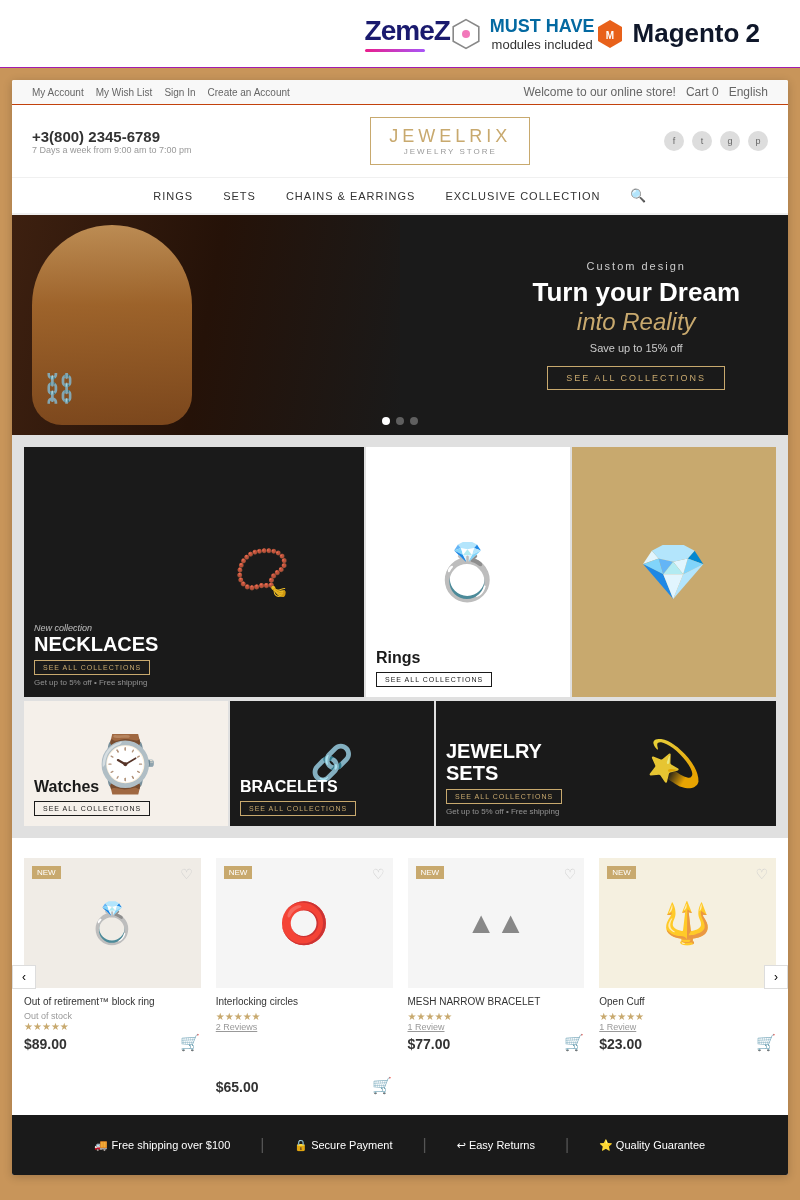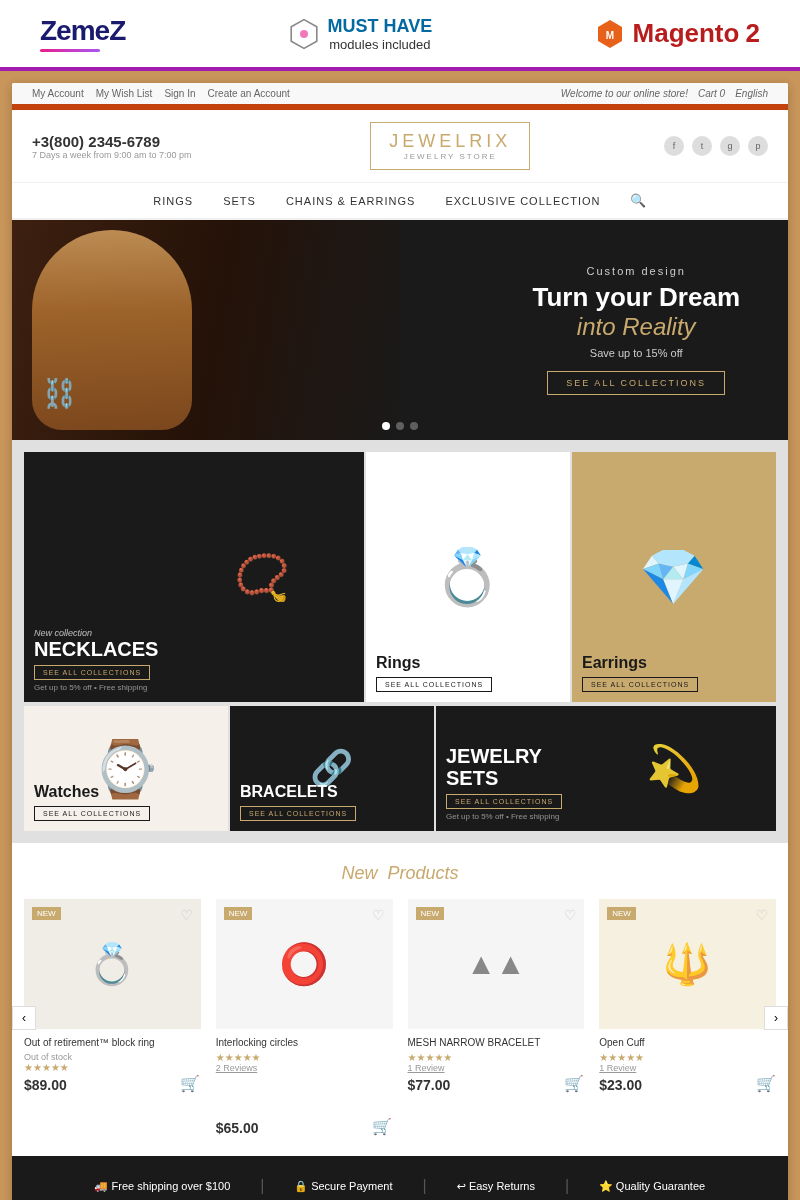--- a/index.html
+++ b/index.html
@@ -3,63 +3,63 @@
   <meta charset="utf-8">
   <style>
     * { margin: 0; padding: 0; box-sizing: border-box; }
     body { width: 800px; min-height: 1200px; font-family: Arial, sans-serif; background: #c8955a; }
 
     
     .badge-bar {
       background: #fff;
       display: flex;
       align-items: center;
-      justify-content: space-between;
+      justify-content: flex-end;
       padding: 15px 40px;
-      border-bottom: 4px solid #a21caf;
+      border-bottom: 1px solid #a21caf;
     }
     .badge-zemes { display: flex; align-items: center; }
     .zemes-logo { font-size: 28px; font-weight: 900; color: #1a1a6e; letter-spacing: -1px; }
     .zemes-underline { width: 60px; height: 3px; background: linear-gradient(90deg, #e91e8c, #a855f7); border-radius: 2px; margin-top: 2px; }
 
     .badge-musthave { display: flex; align-items: center; gap: 8px; }
     .hexagon-icon { width: 32px; height: 32px; position: relative; }
     .hexagon-icon svg { width: 32px; height: 32px; }
     .musthave-text { text-align: center; }
     .musthave-top { font-size: 18px; font-weight: 900; color: #0369a1; }
     .musthave-bottom { font-size: 13px; color: #333; }
 
     .badge-magento { display: flex; align-items: center; gap: 8px; }
     .magento-logo-icon { width: 30px; height: 30px; }
     .magento-text { font-size: 22px; font-weight: 600; color: #333; }
-    .magento-text span { color: #b91c1c; font-weight: 900; font-size: 26px; }
+    .magento-text span { color: #0f172a; font-weight: 900; font-size: 26px; }
 
     
     .store-wrapper {
       background: #fff;
       margin: 12px;
       border-radius: 2px;
       box-shadow: 0 2px 10px rgba(0,0,0,0.2);
       overflow: hidden;
     }
 
     
     .top-nav {
       background: #f8f8f8;
-      border-bottom: 6px solid #c2410c;
+      border-bottom: 1px solid #c2410c;
       padding: 5px 20px;
       display: flex;
       justify-content: space-between;
       align-items: center;
       font-size: 10px;
       color: #666;
     }
     .top-nav-left { display: flex; gap: 12px; }
     .top-nav-left span { cursor: pointer; }
-    .top-nav-right { display: flex; align-items: flex-end; gap: 10px; font-size: 10px; font-style: italic; }
+    .top-nav-right { display: flex; align-items: flex-end; gap: 10px; font-size: 12px; }
 
     
     .header {
       background: #fff;
       padding: 12px 20px;
       display: flex;
       align-items: center;
       justify-content: space-between;
       border-bottom: 1px solid #f0f0f0;
     }
@@ -364,24 +364,20 @@
     <div class="category-cell category-cell-white" style="min-height:125px;">
       <div class="cat-img-overlay-full">💍</div>
       <div class="category-content">
         <div class="cat-title-dark">Rings</div>
         <div class="cat-btn cat-btn-dark">SEE ALL COLLECTIONS</div>
       </div>
     </div>
 
     <div class="category-cell category-cell-gold" style="min-height:125px;">
       <div class="cat-img-overlay-full">💎</div>
-      <div class="category-content">
-        <div class="cat-title-dark">Earrings</div>
-        <div class="cat-btn cat-btn-dark">SEE ALL COLLECTIONS</div>
-      </div>
     </div>
   </div>
 
   <div class="grid-bot-row">
 
     <div class="category-cell category-cell-light" style="min-height:125px;">
       <div class="cat-img-overlay-full">⌚</div>
       <div class="category-content">
         <div class="cat-title-dark">Watches</div>
         <div class="cat-btn cat-btn-dark">SEE ALL COLLECTIONS</div>
@@ -401,24 +397,20 @@
       <div class="category-content">
         <div class="cat-title-light">JEWELRY</div>
         <div class="cat-title-light">SETS</div>
         <div class="cat-btn">SEE ALL COLLECTIONS</div>
         <div class="cat-small">Get up to 5% off • Free shipping</div>
       </div>
     </div>
   </div>
 
   <div class="products-section">
-    <div class="section-title">
-      <span>New</span>
-      &nbsp;<span style="color:#c8a96e;font-style:italic;">Products</span>
-    </div>
     <div class="products-grid">
       <span class="carousel-arrow arrow-left">‹</span>
 
       <div class="product-card">
         <div class="product-badge">New</div>
         <div class="product-wishlist">♡</div>
         <div class="product-img-area" style="background:#f0ece6;">💍</div>
         <div class="product-name">Out of retirement™ block ring</div>
         <div class="product-stock">Out of stock</div>
         <div class="product-stars">★★★★★</div>

